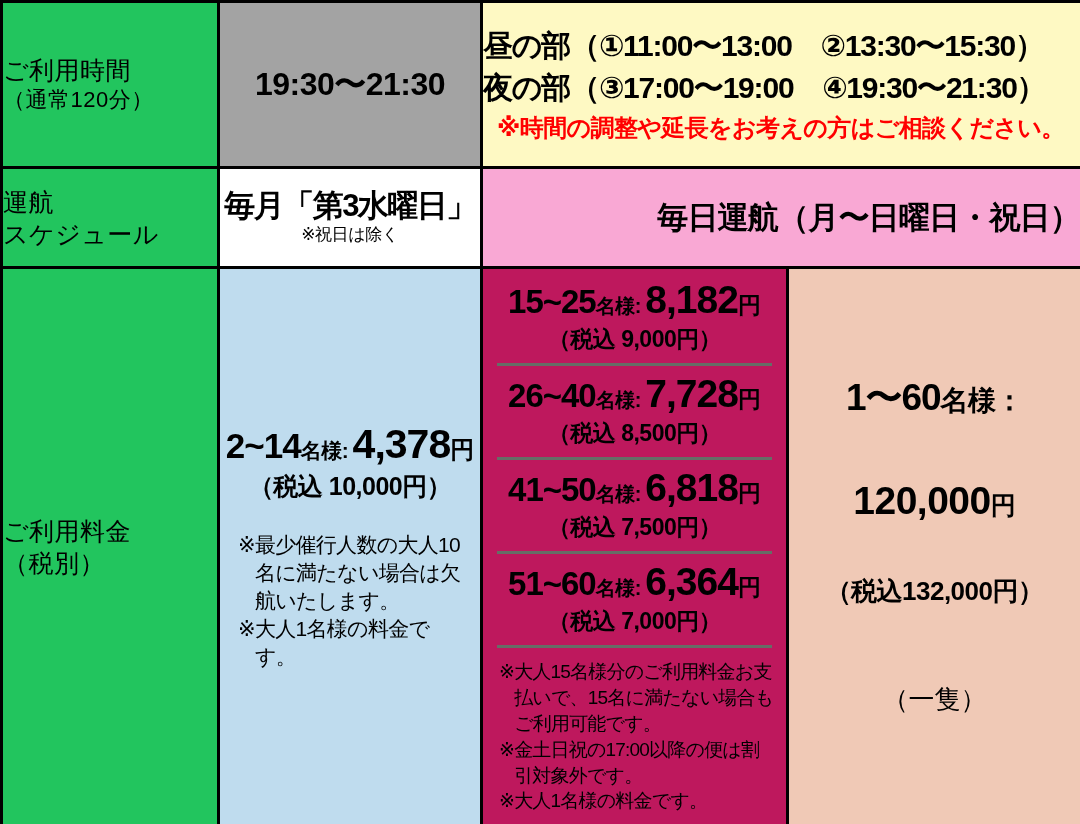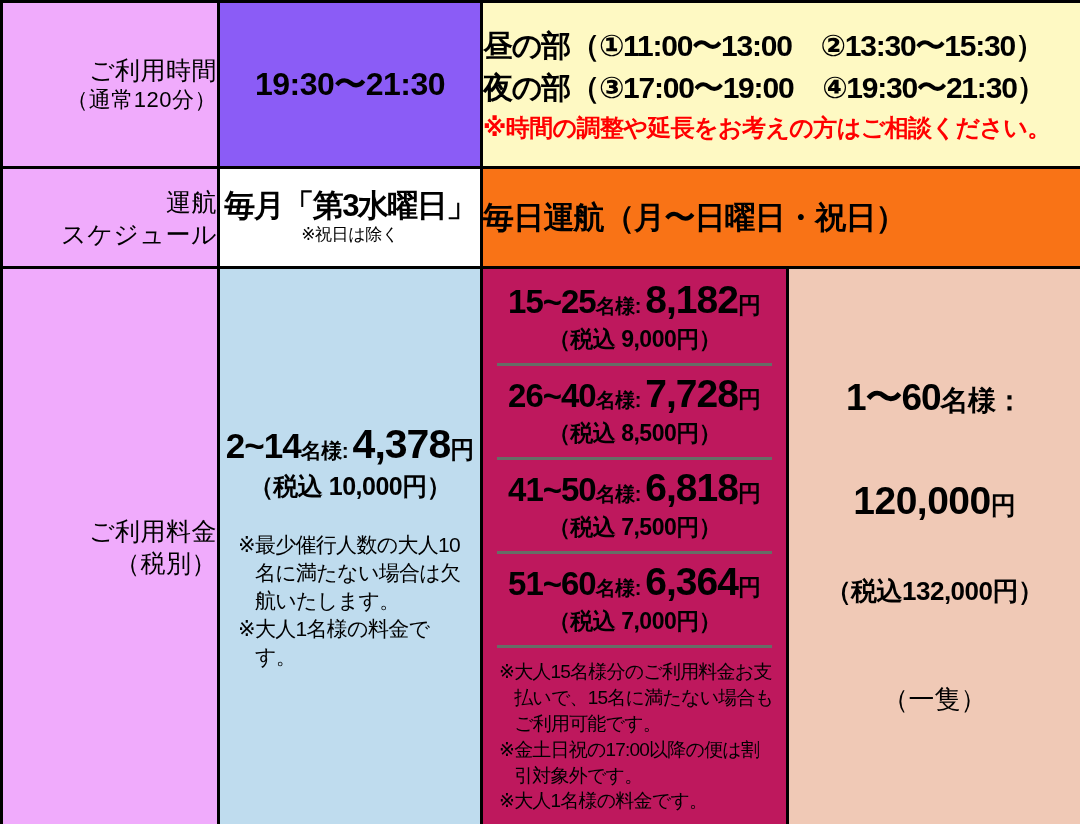--- a/index.html
+++ b/index.html
@@ -25,22 +25,22 @@
   .price-table td {
     border: 3px solid #000000;
     padding: 0;
     vertical-align: middle;
     box-sizing: border-box;
   }
 
   
   .row-label {
     width: 217px;
-    text-align: right;
-    background: #f0abfc;
+    text-align: left;
+    background: #22c55e;
   }
   .row-label .lbl-main {
     font-size: 25px;
     font-weight: 500;
     line-height: 1.28;
     letter-spacing: 0.5px;
   }
   .row-label .lbl-sub {
     font-size: 22px;
     font-weight: 500;
@@ -49,21 +49,21 @@
   }
 
   
   .r1 { height: 166px; }
   .hours-single {
     width: 263px;
     text-align: center;
     font-size: 32px;
     font-weight: bold;
     letter-spacing: -0.5px;
-    background: #8b5cf6;
+    background: #a3a3a3;
   }
   .hours-multi {
     text-align: left;
     background: #fef9c3;
     padding: 4px 10px 6px 10px;
   }
   .hours-multi .hm-line {
     font-size: 30px;
     font-weight: bold;
     line-height: 1.42;
@@ -71,20 +71,21 @@
     white-space: nowrap;
   }
   .hours-multi .hm-note {
     font-size: 24px;
     font-weight: bold;
     color: #ff0000;
     line-height: 1.35;
     letter-spacing: -0.6px;
     white-space: nowrap;
     margin-top: 2px;
+    padding-left: 14px;
   }
 
   
   .r2 { height: 100px; }
   .sched-left {
     text-align: center;
     background: #ffffff;
     padding: 0 4px;
   }
   .sched-left .sl-main {
@@ -95,22 +96,22 @@
     white-space: nowrap;
   }
   .sched-left .sl-sub {
     font-size: 17px;
     font-weight: 500;
     letter-spacing: -0.4px;
     line-height: 1.3;
     margin-top: 1px;
   }
   .sched-right {
-    text-align: left;
-    background: #f97316;
+    text-align: right;
+    background: #f9a8d4;
     font-size: 31px;
     font-weight: bold;
     letter-spacing: -0.8px;
     white-space: nowrap;
   }
 
   
   .r3 { height: 558px; }
   .fare-cell { padding: 0; vertical-align: top; }
 

